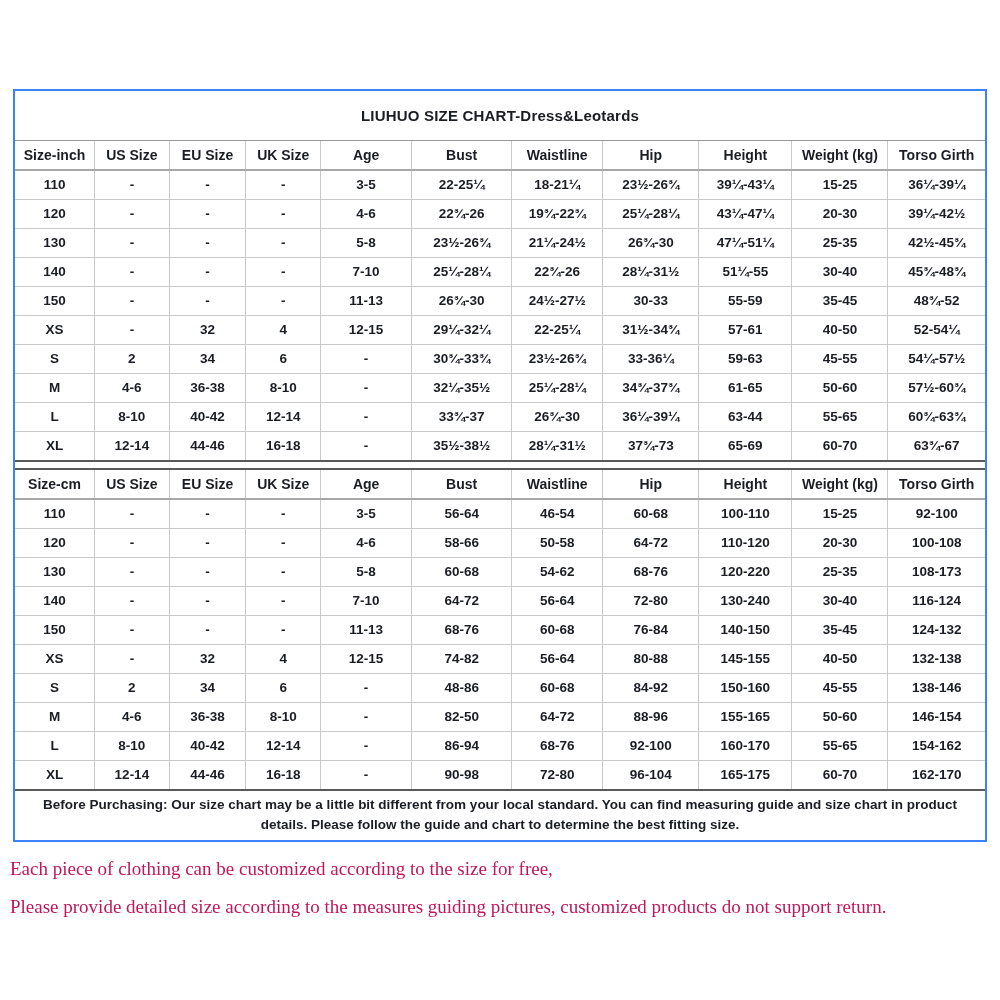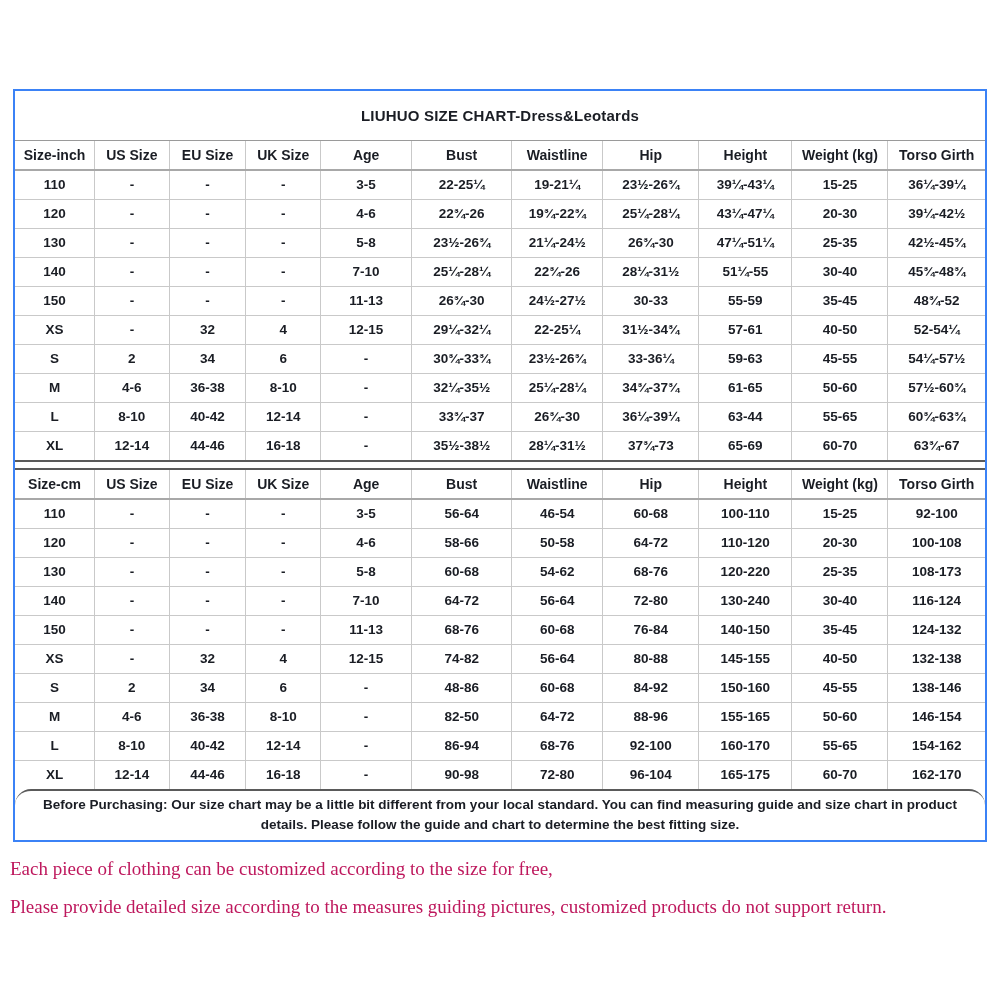--- a/index.html
+++ b/index.html
@@ -68,21 +68,20 @@
     background: #ffffff;
   }
 
   .chart-note {
     border-top: 2px solid #5a5a5a;
     padding: 4px 8px 6px 8px;
     text-align: center;
     font-size: 13.5px;
     font-weight: bold;
     line-height: 1.45;
-    border-radius: 16px;
   }
 
   .custom-line {
     position: absolute;
     left: 10px;
     width: 980px;
     font-family: Liberation Serif, serif;
     font-size: 19px;
     color: #be185d;
     white-space: nowrap;
@@ -127,21 +126,21 @@
         </tr>
     </thead>
     <tbody>
         <tr>
           <td>110</td>
           <td>-</td>
           <td>-</td>
           <td>-</td>
           <td>3-5</td>
           <td>22-25¼</td>
-          <td>19-21¼</td>
+          <td>18-21¼</td>
           <td>23½-26¾</td>
           <td>39¼-43¼</td>
           <td>15-25</td>
           <td>36¼-39¼</td>
         </tr>
         <tr>
           <td>120</td>
           <td>-</td>
           <td>-</td>
           <td>-</td>

